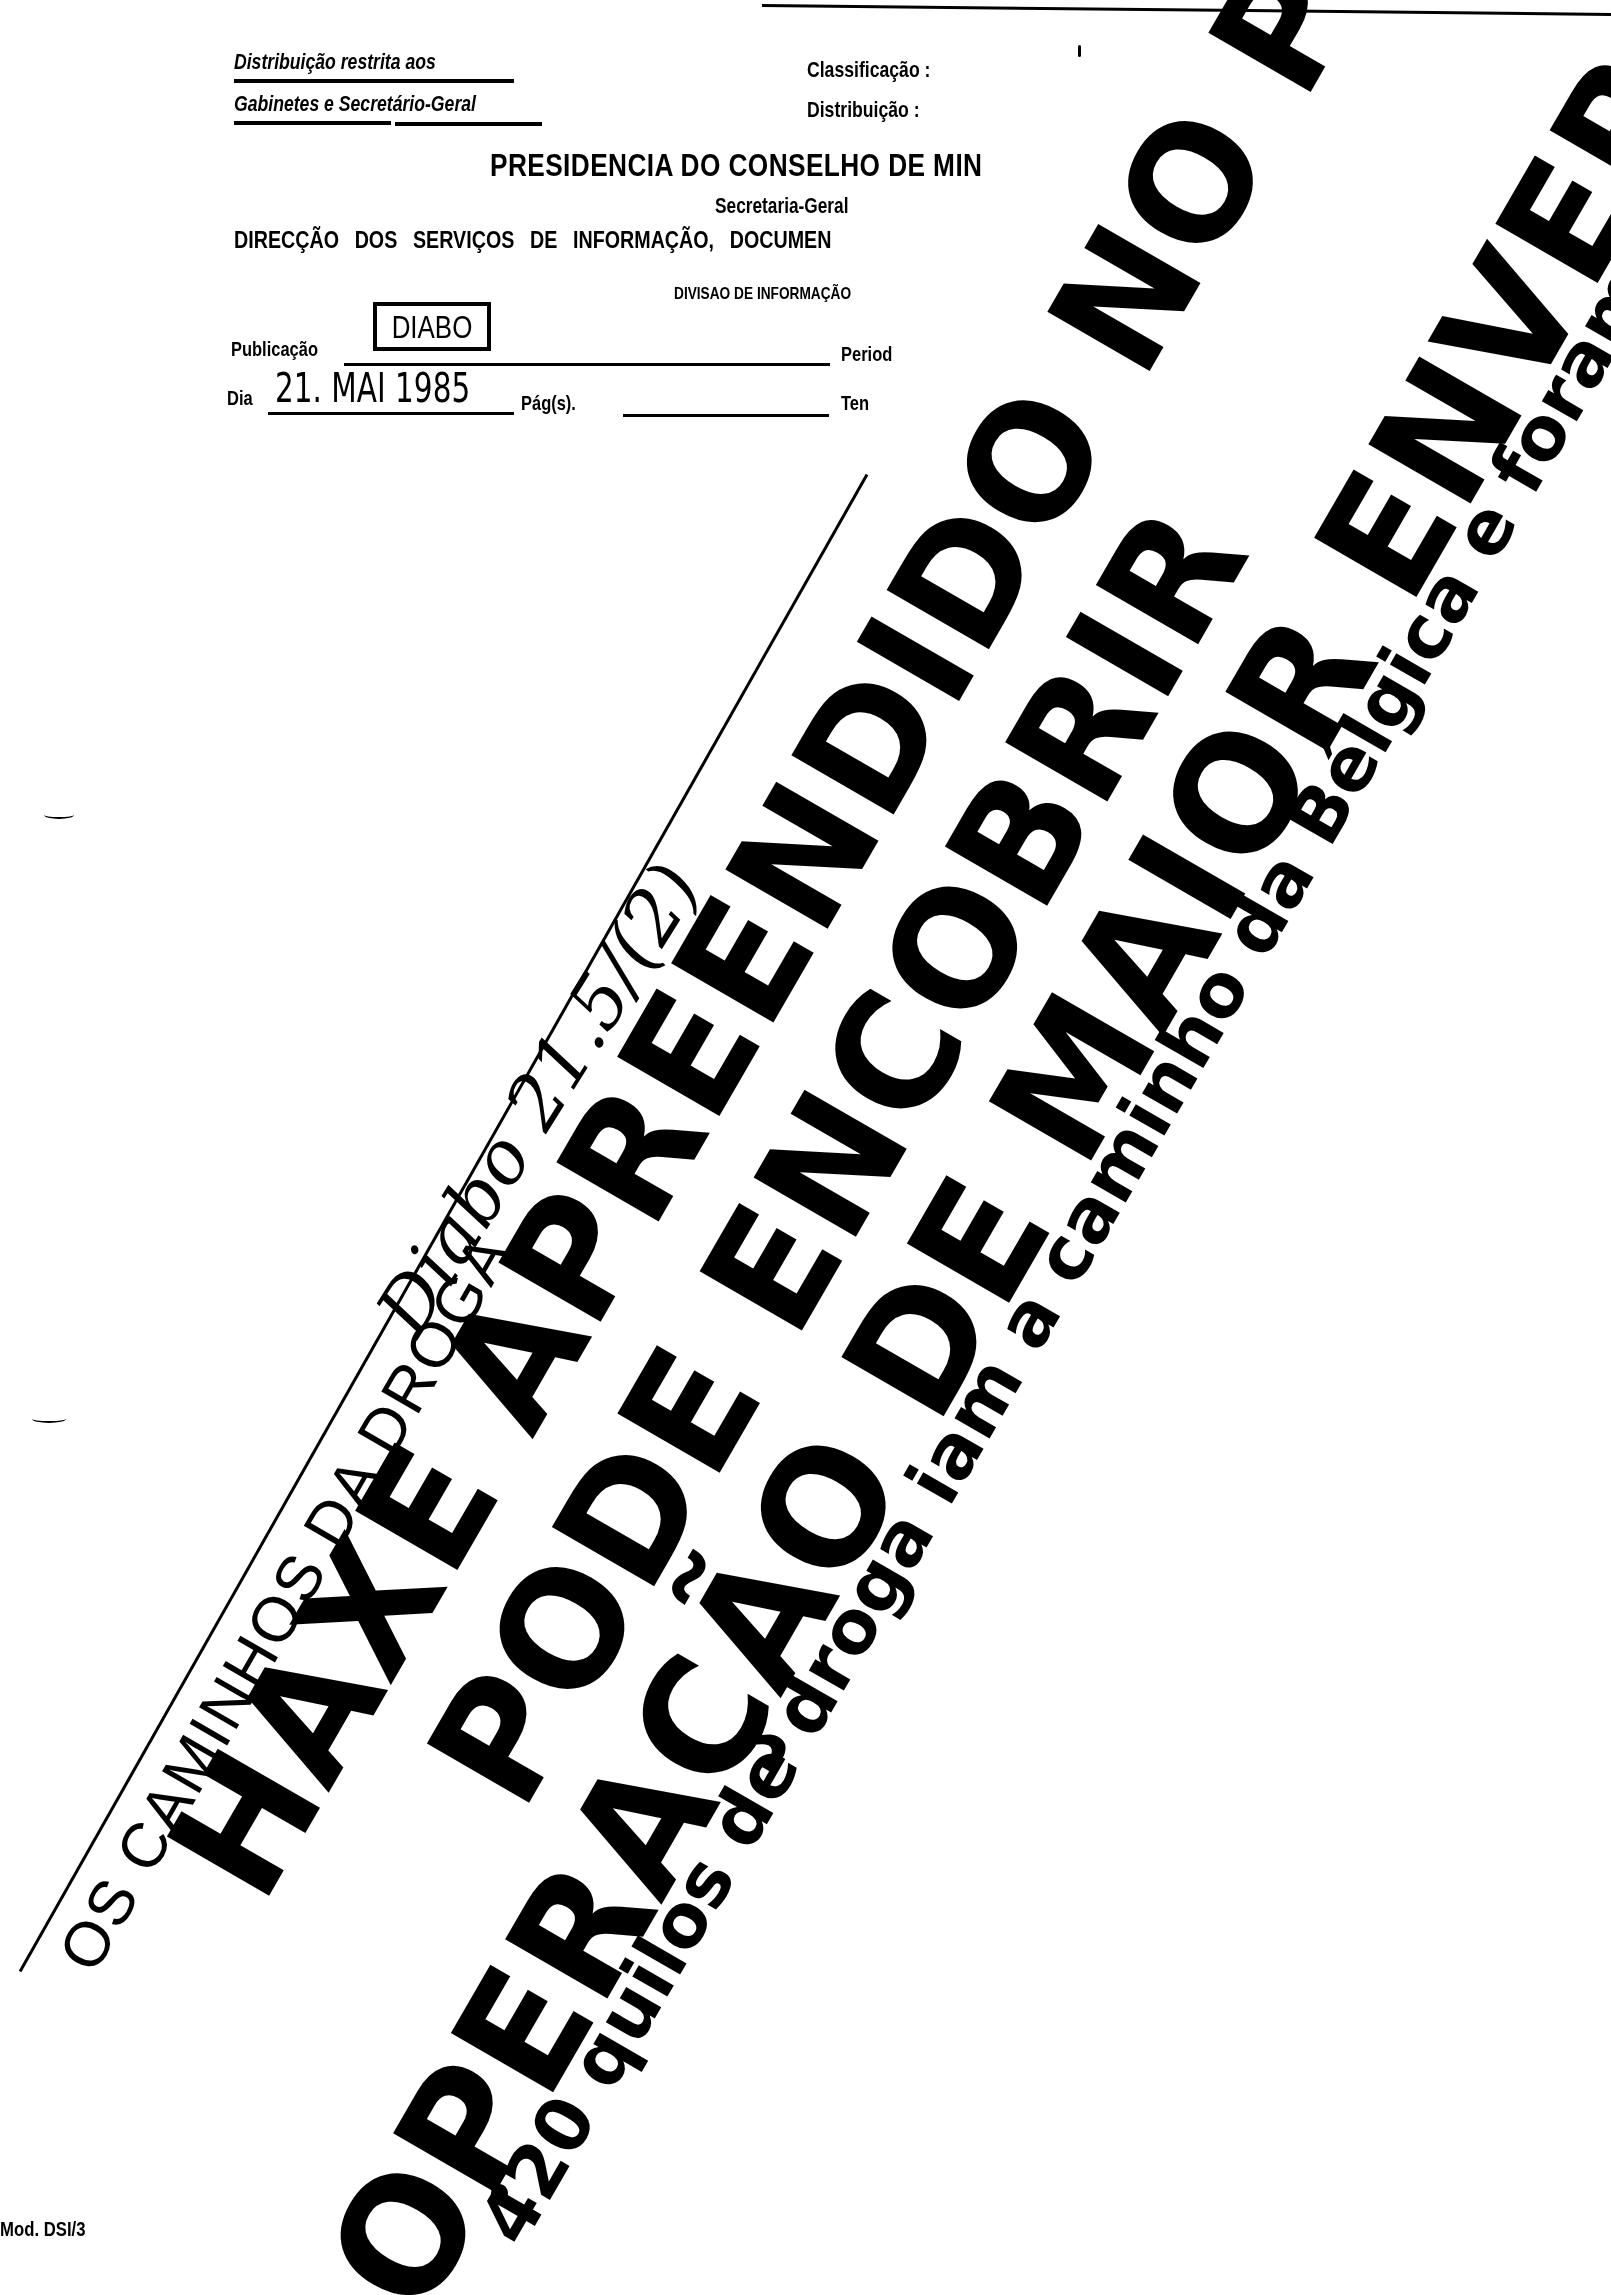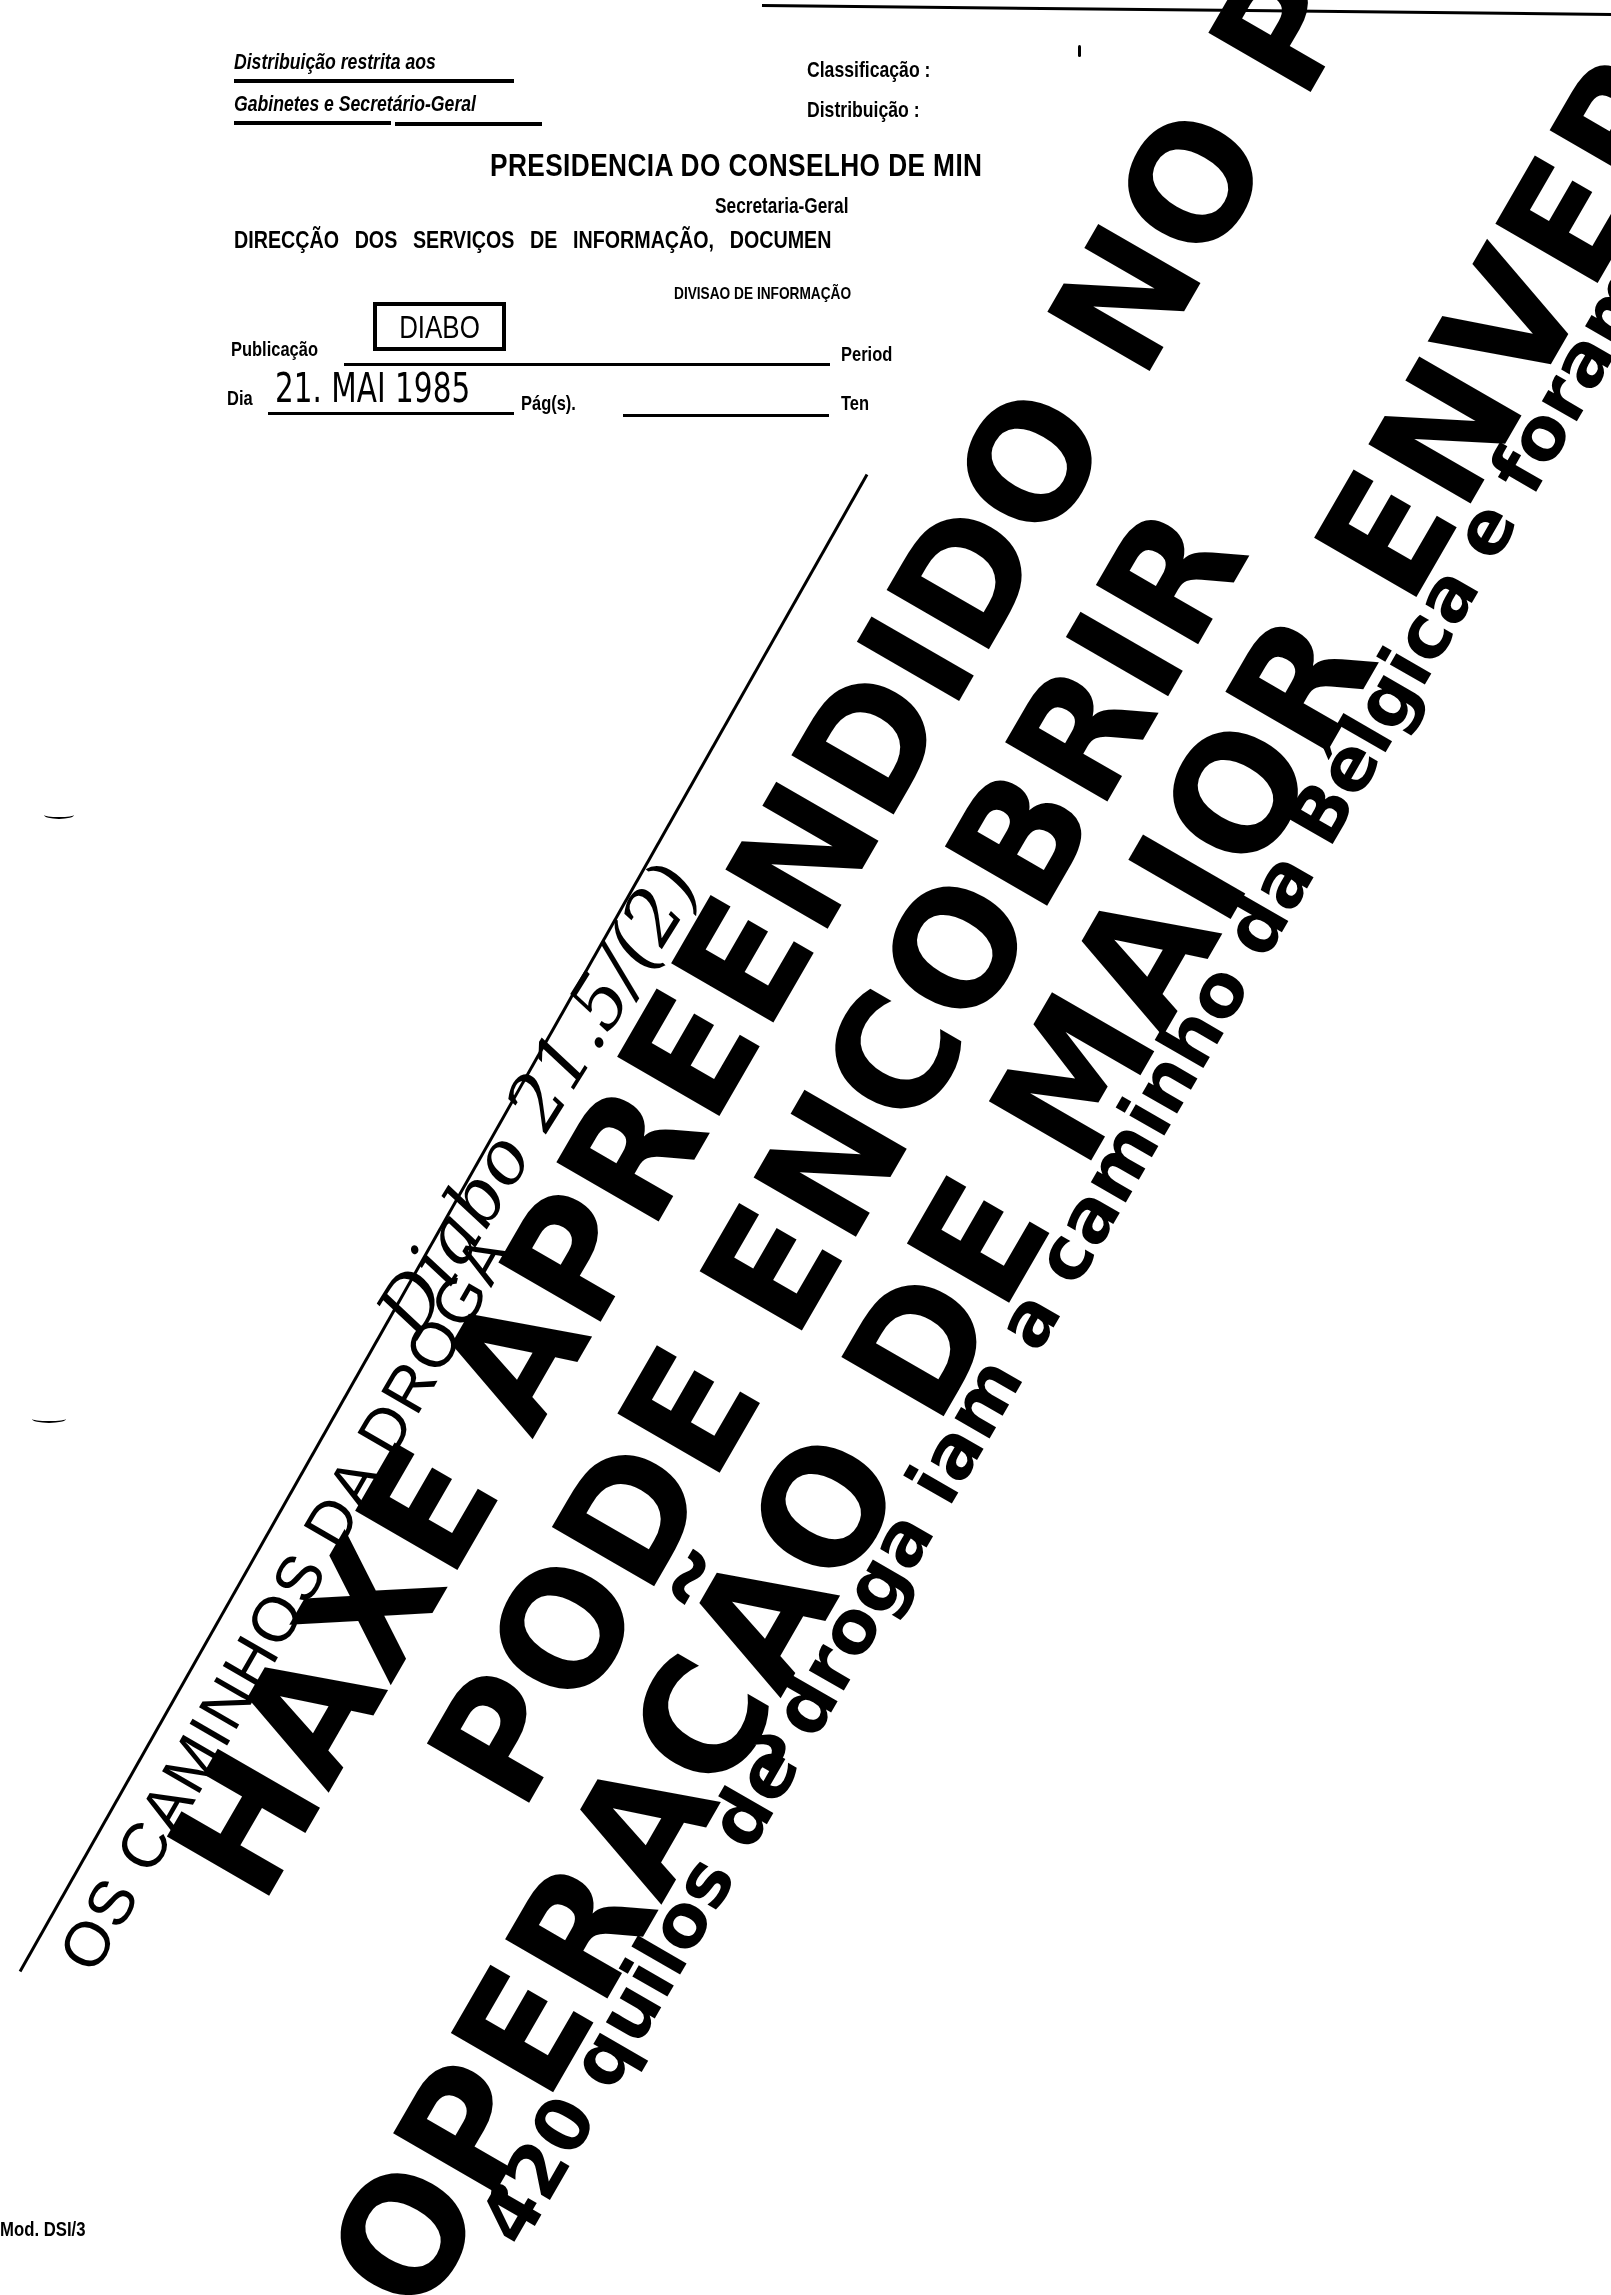--- a/index.html
+++ b/index.html
@@ -8,21 +8,21 @@
   .topline { position: absolute; left: 762px; top: 3.9px; width: 850px; height: 3.4px; background: #000; transform: rotate(0.6deg); transform-origin: left top; }
   .italic-hdr { font-style: italic; font-weight: bold; font-size: 22.6px; transform: scaleX(0.78); transform-origin: left top; }
   .uline { position: absolute; height: 4.4px; background: #000; }
   .hdr-r { font-weight: bold; font-size: 22.6px; transform: scaleX(0.78); transform-origin: left top; }
   .presid { font-weight: bold; font-size: 32px; transform: scaleX(0.82); transform-origin: left top; letter-spacing: 0.5px; }
   .secgeral { font-weight: bold; font-size: 21.6px; transform: scaleX(0.80); transform-origin: left top; }
   .direc { font-weight: bold; font-size: 24.6px; transform: scaleX(0.80); transform-origin: left top; word-spacing: 12.8px; }
   .divisao { font-weight: bold; font-size: 16.7px; transform: scaleX(0.82); transform-origin: left top; }
   .form-lbl { font-weight: bold; font-size: 20.6px; transform: scaleX(0.80); transform-origin: left top; }
   .form-line { position: absolute; height: 3.4px; background: #000; }
-  .stamp-box { position: absolute; left: 373px; top: 302px; width: 133px; height: 49px; border: 4.4px solid #000; box-sizing: border-box; }
+  .stamp-box { position: absolute; left: 373px; top: 302px; width: 118px; height: 49px; border: 4.4px solid #000; box-sizing: border-box; }
   .stamp-text { position: absolute; left: 0; right: 0; top: 3.9px; text-align: center; font-size: 30.5px; font-weight: normal; transform: scaleX(0.85); }
   .date-stamp { font-size: 41px; transform: scaleX(0.72); transform-origin: left top; font-family: "DejaVu Sans", sans-serif; }
   .diag-rule { position: absolute; height: 2.9px; background: #000; transform-origin: left center; }
   .clip-group { position: absolute; left: 0; top: 0; width: 1612px; height: 2295px; }
   .rot { position: absolute; transform-origin: left bottom; transform: rotate(-60deg); white-space: nowrap; }
   .kicker { font-size: 63px; font-weight: normal; letter-spacing: 2px; }
   .headline { font-size: 162px; font-weight: 900; font-family: "DejaVu Sans", sans-serif; letter-spacing: 2px; transform: rotate(-60deg) scaleX(0.96); }
   .subhead { font-size: 74px; font-weight: bold; font-family: "DejaVu Sans", sans-serif; }
   .handwriting { font-family: "DejaVu Serif", serif; font-style: italic; font-size: 74px; font-weight: normal; transform: rotate(-58deg); transform-origin: left bottom; }
   .mod { font-weight: bold; font-size: 19.7px; transform: scaleX(0.85); transform-origin: left top; }

